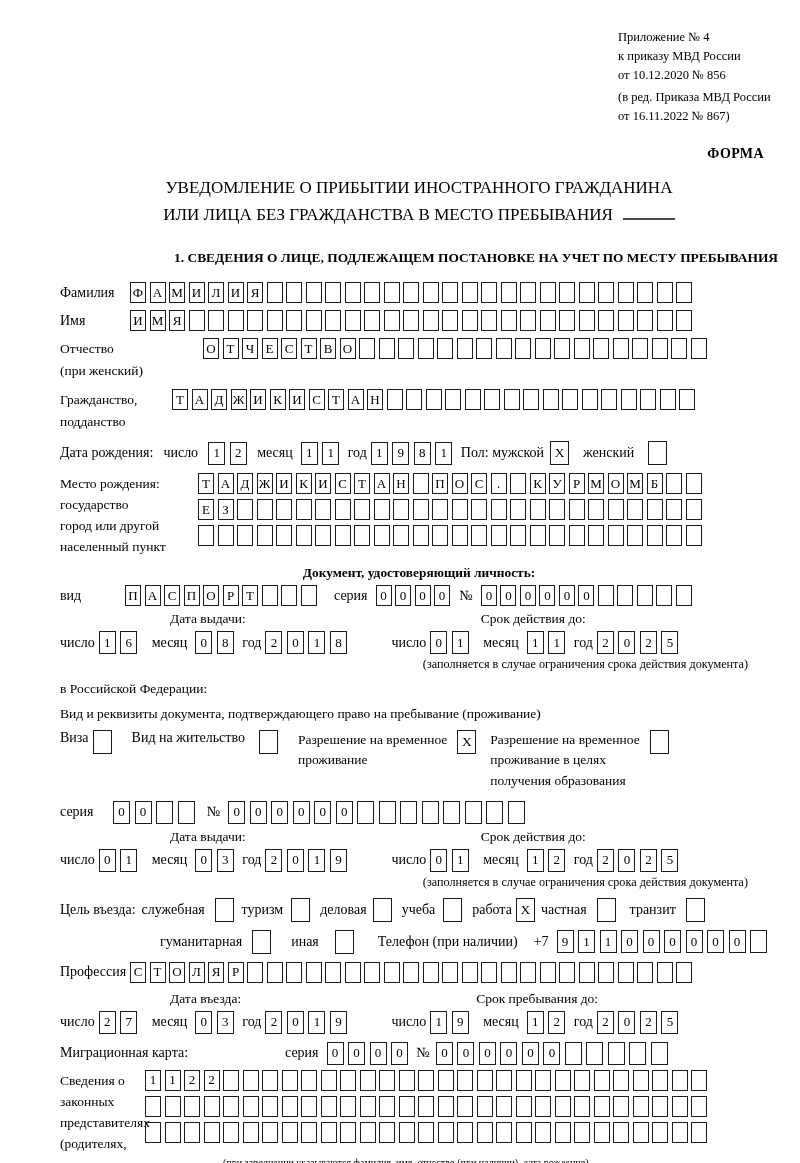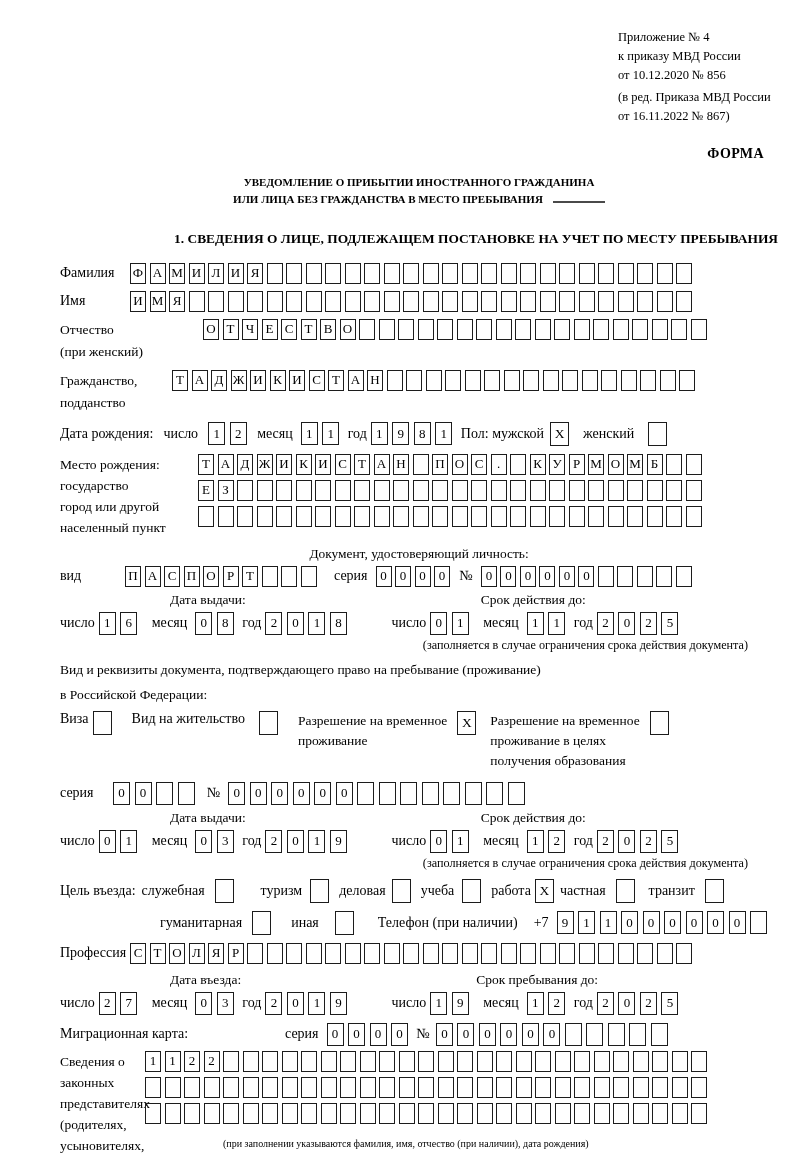--- a/index.html
+++ b/index.html
@@ -3,47 +3,47 @@
 <meta charset="utf-8">
 <style>
   * { box-sizing: border-box; margin: 0; padding: 0; }
   html,body { width:800px; height:1163px; background:#ffffff; color:#000;
     font-family:"Liberation Serif","DejaVu Serif",serif; overflow:hidden; }
   .page { width:800px; height:1163px; padding:28px 22px 0 60px; position:relative; }
 
   .ref { margin-left:558px; font-size:12.5px; line-height:1.5; }
   .ref div:nth-child(4){ margin-top:4px; }
   .forma { text-align:right; padding-right:14px; font-weight:bold; font-size:14px; margin-top:20px; letter-spacing:.4px; }
-  .title { text-align:center; font-weight:bold; font-size:11px; line-height:1.6; margin-top:12px; }
+  .title { text-align:center; font-weight:normal; font-size:17px; line-height:1.6; margin-top:12px; }
   .blank { display:inline-block; width:52px; border-bottom:2px solid #4a4a4a; margin-left:10px; height:12px; }
   .sec { font-weight:bold; font-size:13.4px; margin-top:22px;text-align:right; }
 
   .row { display:flex; align-items:center; margin-top:7px; }
   .row.top { align-items:flex-start; }
   .lbl { font-size:14px; white-space:nowrap; }
   .lblcol { font-size:13.5px; line-height:22px; flex-shrink:0; }
   .lblcol.tight { line-height:21px; }
   .cells { display:inline-flex; }
   .stack .cells { display:flex; }
   .cell { width:16px; height:21px; border:1.5px solid #1c1c1c; margin-right:3.5px;
     display:inline-flex; align-items:center; justify-content:center; font-size:13px; flex-shrink:0; }
   .big .cell, .cell.big { width:17px; height:23px; margin-right:4.5px; }
   .box { width:19px; height:24px; border:1.6px solid #1c1c1c; display:inline-flex; flex-shrink:0;
     align-items:center; justify-content:center; font-size:13.5px; }
-  .centerb { text-align:center; font-weight:normal; font-size:13.4px; margin-top:8px; }
+  .centerb { text-align:center; font-weight:bold; font-size:13.4px; margin-top:8px; }
   .heads { font-size:13.5px; }
   .dh1 { margin-left:110px; }
   .dh2 { margin-left:235px; }
   .noter { text-align:right; padding-right:30px; font-size:12.2px; margin-top:3px; }
   .notec { font-size:10px; margin-top:14px; margin-left:78px; }
   .clbl { text-align:left; font-size:13.5px; line-height:1.5; }
   .ptext { font-size:13.5px; margin-top:9px; }
   .mt4{margin-top:4px}.mt5{margin-top:5px}.mt8{margin-top:8px}.mt10{margin-top:10px}.mt16{margin-top:16px}
   .ml4{margin-left:4px}.ml6{margin-left:6px}.ml8{margin-left:8px}.ml10{margin-left:10px}
-  .ml12{margin-left:27px}.ml14{margin-left:14px}.ml16{margin-left:16px}.ml20{margin-left:20px}
+  .ml12{margin-left:8px}.ml14{margin-left:14px}.ml16{margin-left:16px}.ml20{margin-left:20px}
   .ml24{margin-left:24px}.ml40{margin-left:40px}.ml75{margin-left:75px}
   .ml100{margin-left:100px}
   .w45{width:45px;flex-shrink:0}.w65{width:65px;flex-shrink:0}
   .w70{width:70px;flex-shrink:0}.w85{width:85px;flex-shrink:0}.w112{width:112px;flex-shrink:0}
   .w138{width:138px;flex-shrink:0}.w143{width:143px;flex-shrink:0}.w150{width:150px;flex-shrink:0}
 </style>
 </head>
 <body>
 
 <div class="page">
@@ -402,22 +402,22 @@
     <span class="cells big ml4">
         <span class="cell">2</span>
         <span class="cell">0</span>
         <span class="cell">2</span>
         <span class="cell">5</span>
       </span>
   </div>
 
   <div class="noter">(заполняется в случае ограничения срока действия документа)</div>
 
+  <div class="ptext">в Российской Федерации:</div>
   <div class="ptext">Вид и реквизиты документа, подтверждающего право на пребывание (проживание)</div>
-  <div class="ptext">в Российской Федерации:</div>
 
   <div class="row top mt8">
     <span class="lbl">Виза</span>
     <span class="box ml4"></span>
     <span class="lbl ml20">Вид на жительство</span>
     <span class="box ml14"></span>
     <div class="clbl ml20">
       <div>Разрешение на временное</div>
       <div>проживание</div>
     </div>

